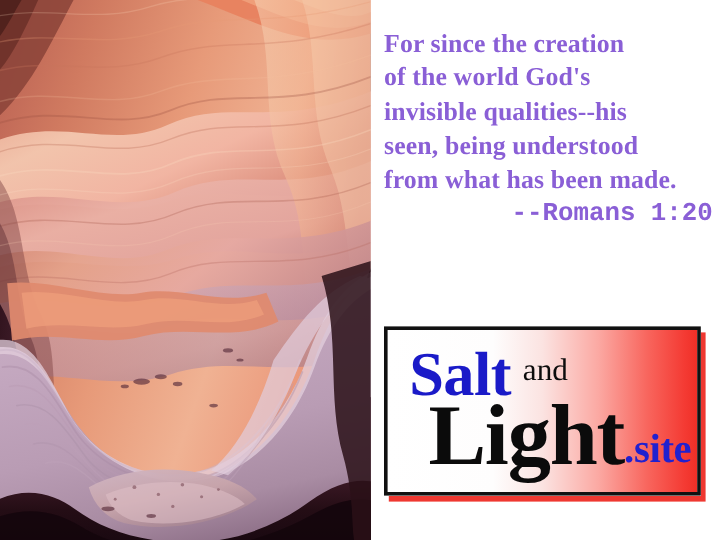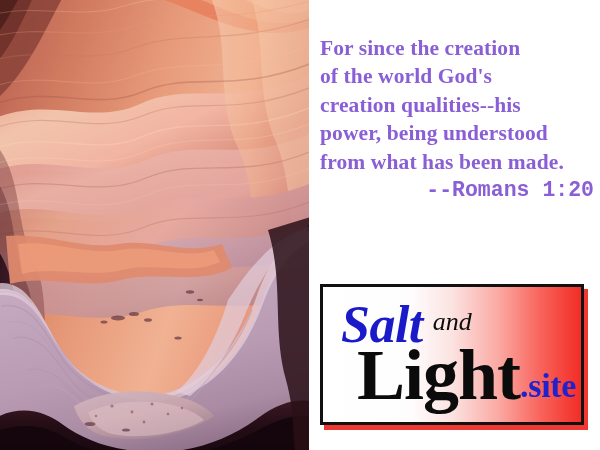--- a/index.html
+++ b/index.html
@@ -25,21 +25,21 @@
     height: 450px;
     overflow: hidden;
     background: #3a1624;
   }
   #photo-panel svg { display: block; width: 309px; height: 450px; }
 
   
   #content-panel {
     position: absolute;
     left: 309px;
-    top: 12px;
+    top: 0;
     width: 291px;
     height: 331px;
     background: #ffffff;
   }
 
   
   #scripture {
     position: absolute;
     left: 11px;
     top: 22px;
@@ -84,21 +84,21 @@
         #ef2f27 100%);
     box-shadow: 4px 5px 0 0 rgba(238,45,38,0.95);
     overflow: hidden;
   }
   #logo-inner {
     position: relative;
     width: 100%;
     height: 100%;
   }
   .logo-row { position: absolute; white-space: nowrap; }
-  #logo-row-1 { left: 18px; top: 12px; font-style: italic; }
+  #logo-row-1 { left: 18px; top: 12px; }
   #logo-row-2 { left: 34px; top: 58px; }
 
   .word-salt {
     font-family: "Liberation Serif", "DejaVu Serif", serif;
     font-weight: bold;
     font-size: 52px;
     line-height: 52px;
     color: #1a1ac8;
     letter-spacing: -0.5px;
   }
@@ -310,22 +310,22 @@
 
       <path d="M268,230 C284,282 272,330 286,380 C296,416 292,440 296,455 L314,455 L314,216 Z" fill="#2a1018" opacity="0.85"></path>
     </svg>
   </div>
 
   <div id="content-panel">
 
     <div id="scripture">
       <div class="vline">For since the creation</div>
       <div class="vline">of the world God's</div>
-      <div class="vline">creation qualities--his</div>
-      <div class="vline">power, being understood</div>
+      <div class="vline">invisible qualities--his</div>
+      <div class="vline">seen, being understood</div>
       <div class="vline">from what has been made.</div>
       <div class="vattr">--Romans 1:20</div>
     </div>
 
     <div id="logo-box">
       <div id="logo-inner">
         <div class="logo-row" id="logo-row-1">
           <span class="word-salt">Salt</span><span class="word-and">and</span>
         </div>
         <div class="logo-row" id="logo-row-2">

